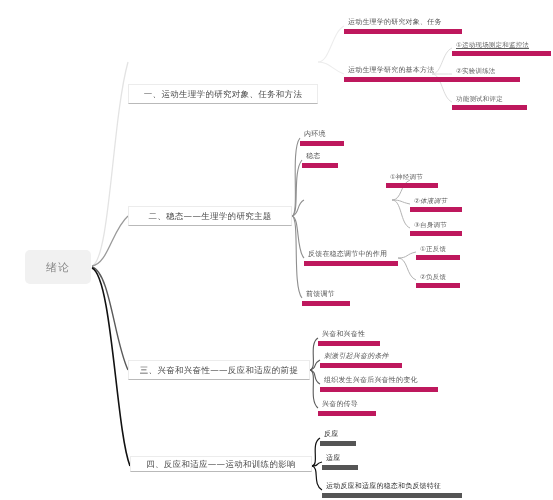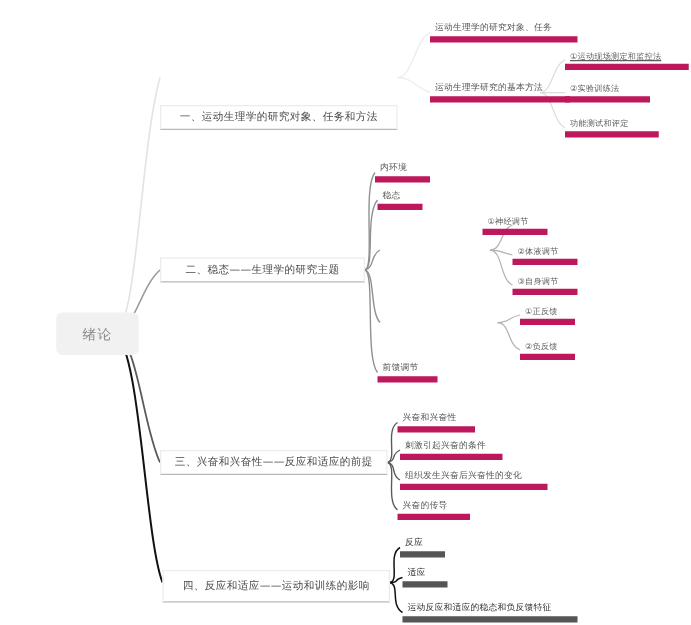--- a/index.html
+++ b/index.html
@@ -105,50 +105,51 @@
     <path d="M 310,370 C 318,368 308,344 318,338" fill="none" stroke="#5a5a5a" stroke-width="1.1"></path>
     <path d="M 310,370 C 318,368 312,364 320,360" fill="none" stroke="#5a5a5a" stroke-width="1.1"></path>
     <path d="M 310,370 C 318,372 312,380 320,384" fill="none" stroke="#5a5a5a" stroke-width="1.1"></path>
     <path d="M 310,370 C 318,372 308,400 318,408" fill="none" stroke="#5a5a5a" stroke-width="1.1"></path>
 
     <path d="M 312,466 C 320,464 310,444 320,438" fill="none" stroke="#111111" stroke-width="1.2"></path>
     <path d="M 312,466 C 320,466 314,464 322,462" fill="none" stroke="#111111" stroke-width="1.2"></path>
     <path d="M 312,466 C 320,468 312,484 322,490" fill="none" stroke="#111111" stroke-width="1.2"></path>
   </svg>
 
-  <div class="node root-node" style="left:25px; top:250px; width:66px; height:34px;margin-left:20px;">绪论</div>
+  <div class="node root-node" style="left:25px; top:250px; width:66px; height:34px;">绪论</div>
 
   <div class="node branch-node" style="left:128px; top:52px; width:190px; height:20px;margin-top:32px;">一、运动生理学的研究对象、任务和方法</div>
 
   <div class="node leaf-node" style="left:344px; top:17px; width:118px; height:17px;">运动生理学的研究对象、任务</div>
   <div class="node leaf-node" style="left:344px; top:65px; width:112px; height:17px;">运动生理学研究的基本方法</div>
 
   <div class="node leaf-node deep" style="left:452px; top:40px; width:99px; height:16px;text-decoration:underline;">①运动现场测定和监控法</div>
   <div class="node leaf-node deep" style="left:452px; top:66px; width:68px; height:16px;">②实验训练法</div>
   <div class="node leaf-node deep" style="left:452px; top:94px; width:75px; height:16px;">功能测试和评定</div>
 
   <div class="node branch-node" style="left:128px; top:206px; width:164px; height:20px;text-align:center;">二、稳态——生理学的研究主题</div>
 
   <div class="node leaf-node" style="left:300px; top:129px; width:44px; height:17px;">内环境</div>
   <div class="node leaf-node" style="left:302px; top:151px; width:36px; height:17px;">稳态</div>
+  <div class="node leaf-node" style="left:304px; top:249px; width:94px; height:17px;">反馈在稳态调节中的作用</div>
   <div class="node leaf-node" style="left:302px; top:289px; width:48px; height:17px;">前馈调节</div>
 
   <div class="node leaf-node deep" style="left:386px; top:172px; width:52px; height:16px;">①神经调节</div>
-  <div class="node leaf-node deep" style="left:410px; top:196px; width:52px; height:16px;">②体液调节</div>
+  <div class="node leaf-node deep" style="left:410px; top:196px; width:52px; height:16px;font-style:italic;">②体液调节</div>
   <div class="node leaf-node deep" style="left:410px; top:220px; width:52px; height:16px;">③自身调节</div>
 
   <div class="node leaf-node deep" style="left:416px; top:244px; width:44px; height:16px;">①正反馈</div>
   <div class="node leaf-node deep" style="left:416px; top:272px; width:44px; height:16px;">②负反馈</div>
 
   <div class="node branch-node" style="left:128px; top:360px; width:182px; height:20px;">三、兴奋和兴奋性——反应和适应的前提</div>
 
   <div class="node leaf-node" style="left:318px; top:329px; width:62px; height:17px;">兴奋和兴奋性</div>
-  <div class="node leaf-node" style="left:320px; top:351px; width:82px; height:17px;">刺激引起兴奋的条件</div>
+  <div class="node leaf-node" style="left:320px; top:351px; width:82px; height:17px;font-style:italic;">刺激引起兴奋的条件</div>
   <div class="node leaf-node" style="left:320px; top:375px; width:118px; height:17px;">组织发生兴奋后兴奋性的变化</div>
   <div class="node leaf-node" style="left:318px; top:399px; width:58px; height:17px;">兴奋的传导</div>
 
-  <div class="node branch-node" style="left:130px; top:456px; width:182px; height:26px;">四、反应和适应——运动和训练的影响</div>
+  <div class="node branch-node" style="left:130px; top:456px; width:182px; height:16px;">四、反应和适应——运动和训练的影响</div>
 
   <div class="node leaf-node dark" style="left:320px; top:429px; width:36px; height:17px;">反应</div>
   <div class="node leaf-node dark" style="left:322px; top:453px; width:36px; height:17px;">适应</div>
   <div class="node leaf-node dark" style="left:322px; top:481px; width:140px; height:17px;">运动反应和适应的稳态和负反馈特征</div>
 
 </div>
 
 </body></html>

